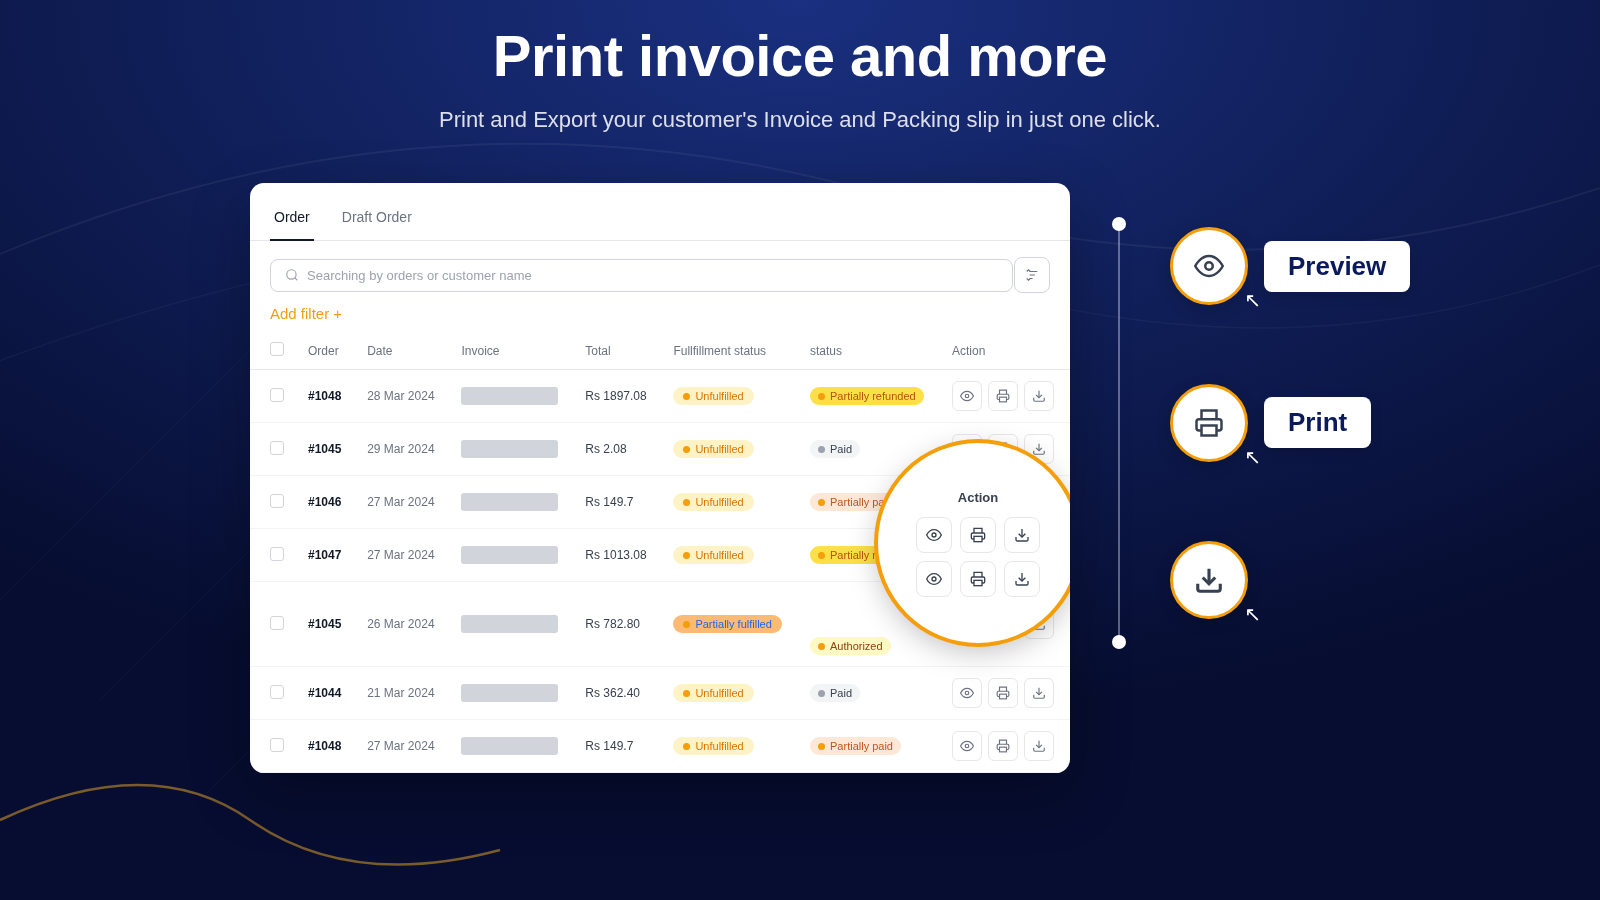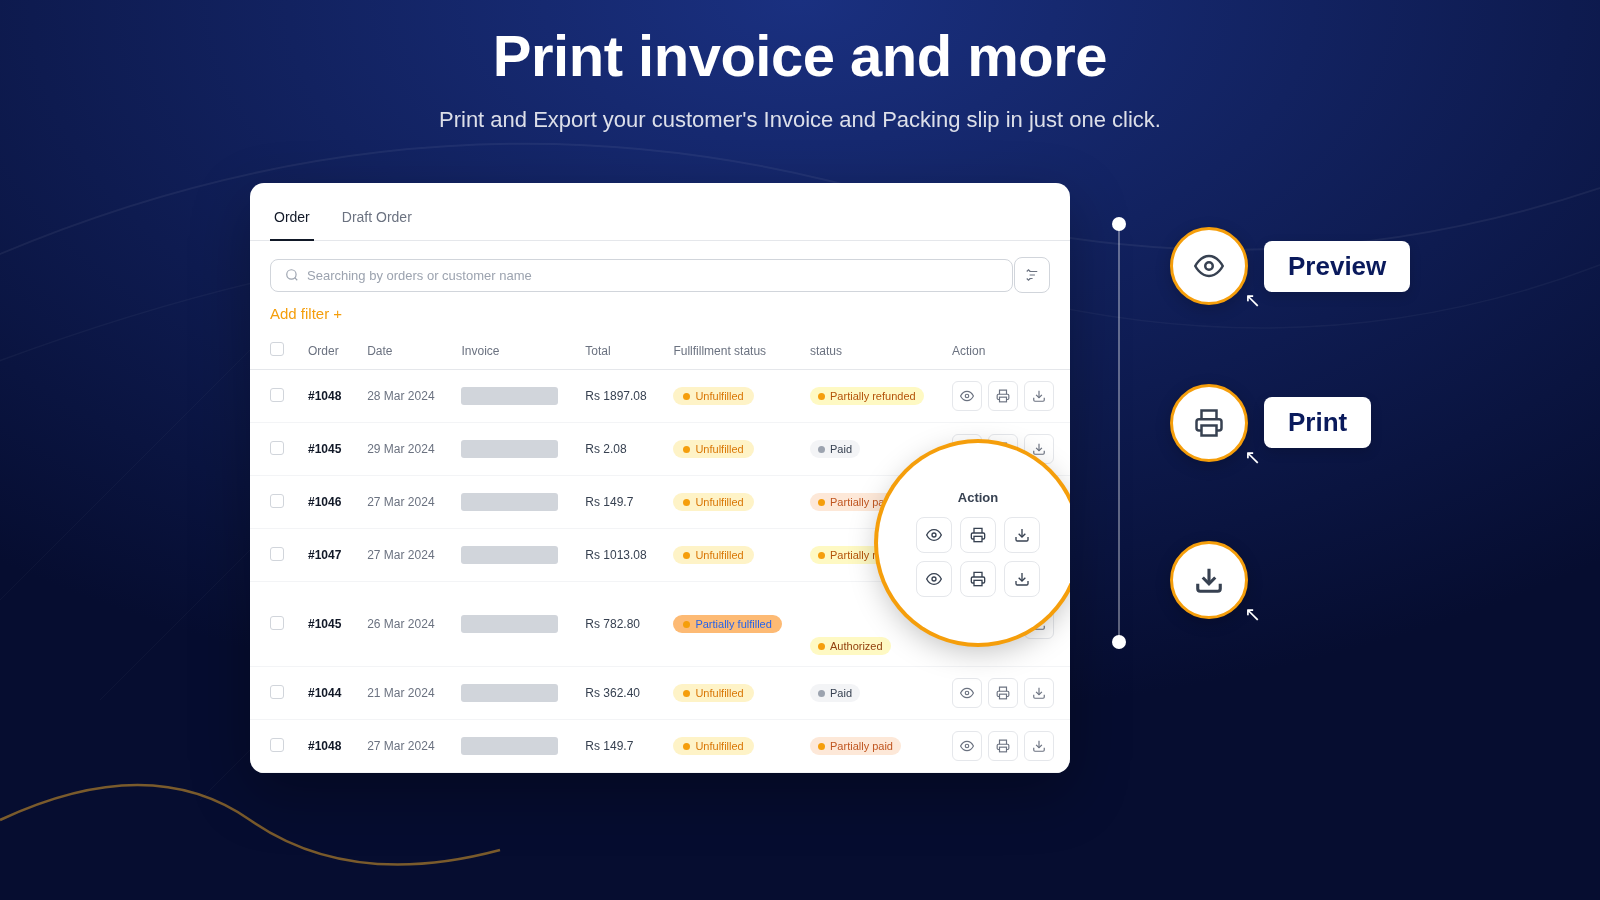--- a/index.html
+++ b/index.html
@@ -211,21 +211,21 @@
       display: inline-flex;
       align-items: center;
       gap: 5px;
       font-size: 11px;
       font-weight: 500;
       padding: 3px 8px;
       border-radius: 20px;
     }
 
     .status-partial-refunded {
-      background: #fef9c3;
+      background: #fde047;
       color: #b45309;
     }
 
     .status-paid {
       background: #f3f4f6;
       color: #374151;
     }
 
     .status-partial-paid {
       background: #fde8d8;

